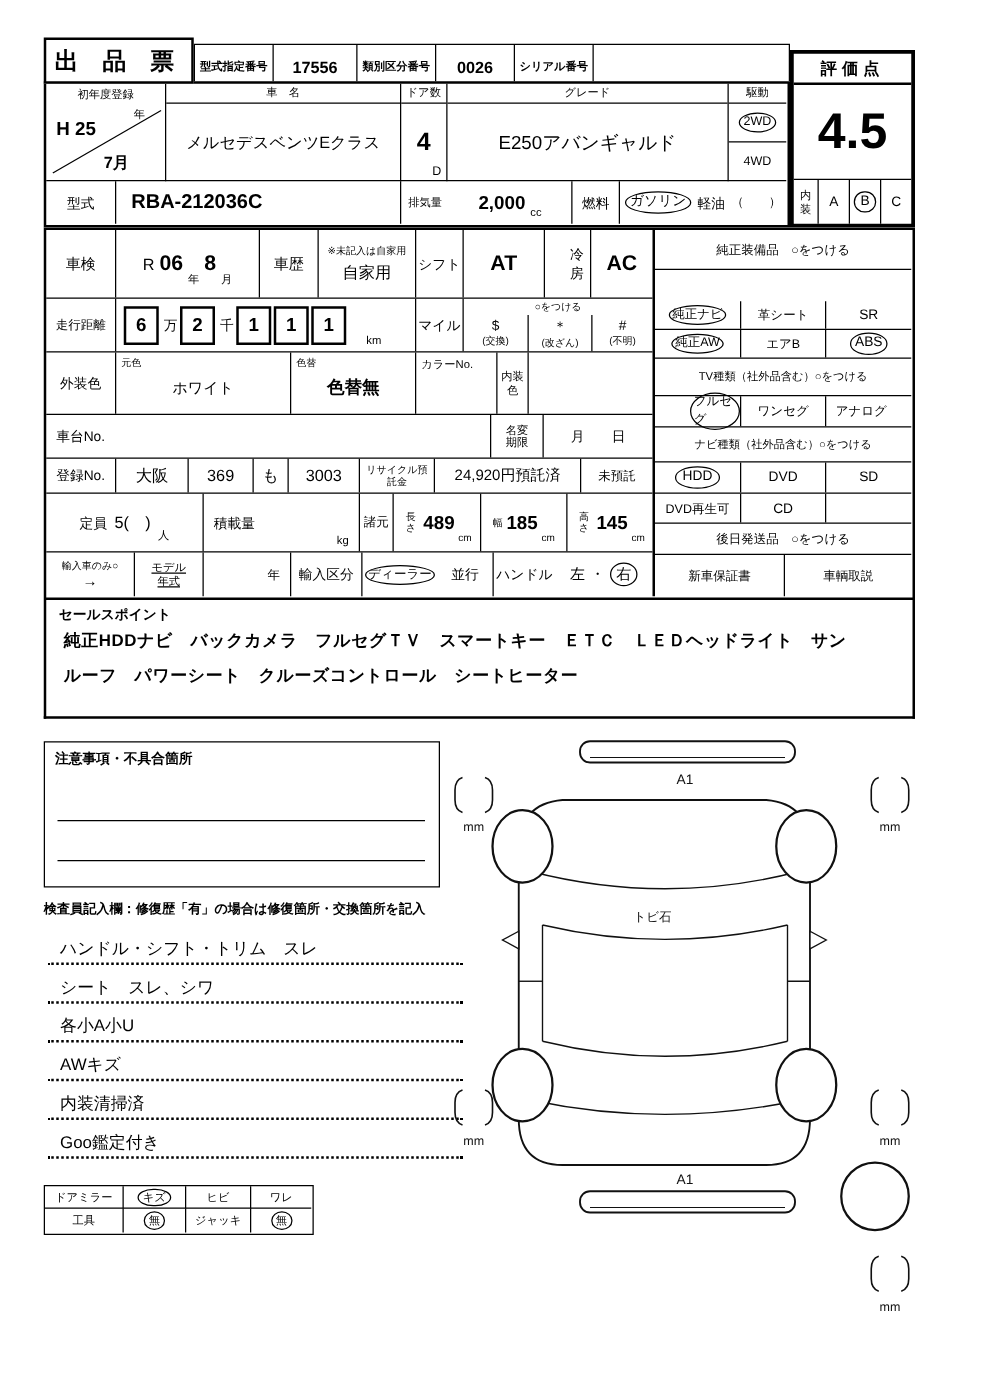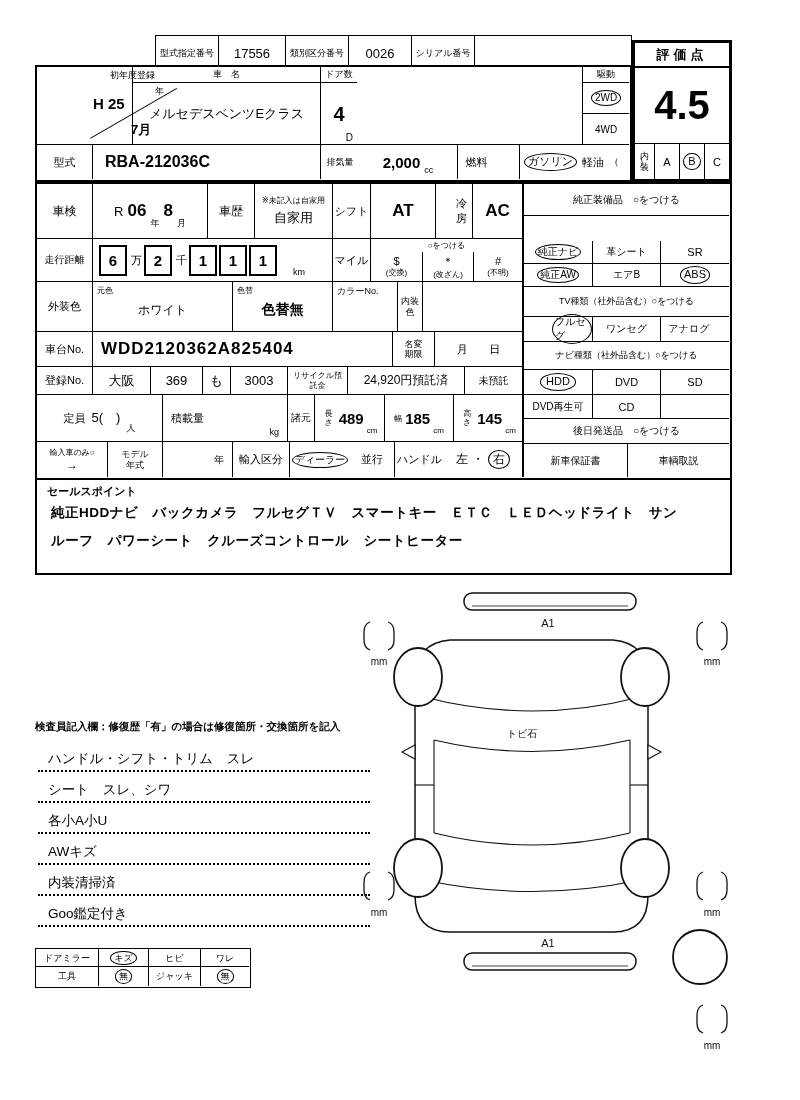--- a/index.html
+++ b/index.html
@@ -24,22 +24,25 @@
   .insp { position:absolute; left:38px; width:332px; height:26px; border-bottom:2px dotted #000;
           font-size:13.5px; display:flex; align-items:flex-end; padding:0 0 2px 10px; box-sizing:border-box; }
   .nline { position:absolute; border-top:1.5px solid #000; }
   svg text { font-family:"Liberation Sans","DejaVu Sans",sans-serif; fill:#111; }
 </style>
 </head>
 <body>
 
 <div id="page">
 
-
-  <div class="box thin" style="left:155px;top:35px;width:477px;height:36px;display:flex;">
+  <div class="box" style="left:35px;top:30px;width:120px;height:37px;z-index:5;display:flex;align-items:center;justify-content:center;">
+    <span class="b" style="font-size:19px;letter-spacing:7px;">出 品 票</span>
+  </div>
+
+  <div class="box thin" style="left:155px;top:35px;width:477px;height:36px;display:flex;font-weight:bold;">
     <div class="f9" style="width:62px;border-right:1px solid #000;display:flex;align-items:center;justify-content:center;">型式指定番号</div>
     <div class="f13" style="width:66px;border-right:1px solid #000;display:flex;align-items:center;justify-content:center;">17556</div>
     <div class="f9" style="width:62px;border-right:1px solid #000;display:flex;align-items:center;justify-content:center;">類別区分番号</div>
     <div class="f13" style="width:62px;border-right:1px solid #000;display:flex;align-items:center;justify-content:center;">0026</div>
     <div class="f9" style="width:62px;border-right:1px solid #000;display:flex;align-items:center;justify-content:center;">シリアル番号</div>
     <div style="flex:1;"></div>
   </div>
 
   <div class="box" style="left:632px;top:40px;width:100px;height:142px;border-width:3px;">
     <div class="c" style="left:0;top:0;width:94px;height:25px;border-bottom:2px solid #000;">
@@ -59,59 +62,63 @@
       </div>
     <div class="c bl f11" style="left:69px;top:101px;width:25px;height:35px;">
         <span>C</span>
       </div>
   </div>
 
   <div class="box" style="left:35px;top:65px;width:597px;height:117px;">
 
     <div class="rowdiv" style="left:0;top:0;width:592px;height:78px;border-bottom:1.5px solid #000;">
 
-      <div class="rowdiv" style="left:0;top:0;width:95px;height:78px;margin-left:48px;">
+      <div class="rowdiv" style="left:0;top:0;width:95px;height:78px;">
         <div class="c f9" style="left:0;top:0;width:95px;height:16px;">初年度登録</div>
         <span class="f9" style="position:absolute;left:70px;top:18px;">年</span>
         <span class="f15 b" style="position:absolute;left:8px;top:28px;">H 25</span>
         <span class="f13 b" style="position:absolute;left:46px;top:54px;">7月</span>
         <div class="slash" style="left:5px;top:71px;width:100px;transform:rotate(-30deg);"></div>
       </div>
 
       <div class="rowdiv bl" style="left:95px;top:0;width:188px;height:78px;">
         <div class="c f9 bb" style="left:0;top:0;width:187px;height:16px;">車　名</div>
         <div class="c f13" style="left:0;top:16px;width:187px;height:62px;">メルセデスベンツEクラス</div>
       </div>
 
       <div class="rowdiv bl" style="left:283px;top:0;width:37px;height:78px;">
         <div class="c f9 bb" style="left:0;top:0;width:36px;height:16px;">ドア数</div>
         <div class="c b" style="left:0;top:16px;width:36px;height:62px;font-size:20px;">4</div>
         <span class="f10" style="position:absolute;right:4px;bottom:2px;">D</span>
       </div>
 
+      <div class="rowdiv bl" style="left:320px;top:0;width:225px;height:78px;">
+        <div class="c f9 bb" style="left:0;top:0;width:224px;height:16px;">グレード</div>
+        <div class="c f15" style="left:0;top:16px;width:224px;height:62px;">E250アバンギャルド</div>
+      </div>
 
       <div class="rowdiv bl" style="left:545px;top:0;width:47px;height:78px;">
         <div class="c f9 bb" style="left:0;top:0;width:46px;height:16px;">駆動</div>
         <div class="c bb f10" style="left:0;top:16px;width:46px;height:31px;">
           <span class="circ" style="padding:0 3px;">2WD</span>
         </div>
         <div class="c f10" style="left:0;top:47px;width:46px;height:31px;">4WD</div>
       </div>
     </div>
 
     <div class="rowdiv" style="left:0;top:78px;width:592px;height:34px;">
       <div class="c f11" style="left:0;top:0;width:55px;height:34px;">型式</div>
       <div class="c bl b" style="left:55px;top:0;width:228px;height:34px;font-size:16px;justify-content:flex-start;padding-left:12px;">RBA-212036C</div>
       <div class="c bl f9" style="left:283px;top:0;width:39px;height:34px;">排気量</div>
       <div class="c" style="left:322px;top:0;width:98px;height:34px;gap:4px;">
         <span class="f15 b">2,000</span>
         <span class="f9" style="align-self:flex-end;margin-bottom:4px;">cc</span>
       </div>
       <div class="c bl f11" style="left:420px;top:0;width:38px;height:34px;">燃料</div>
-      <div class="c bl f11" style="left:458px;top:0;width:134px;height:34px;gap:5px;margin-left:24px;">
+      <div class="c bl f11" style="left:458px;top:0;width:134px;height:34px;gap:5px;">
         <span class="circ" style="padding:0 3px;">ガソリン</span>
         <span>軽油</span>
         <span class="f10">（　　）</span>
       </div>
     </div>
   </div>
 
   <div class="box" style="left:35px;top:182px;width:697px;height:298px;">
 
     <div class="rowdiv" style="left:0;top:0;width:485px;height:293px;">
@@ -180,21 +187,20 @@
           <span class="f9" style="position:absolute;left:4px;top:3px;">カラーNo.</span>
         </div>
         <div class="c bl" style="left:360px;top:0;width:25px;height:49px;">
           <span class="wrapv f9" style="width:20px;">内装色</span>
         </div>
         <div class="rowdiv bl" style="left:385px;top:0;width:100px;height:49px;"></div>
       </div>
 
       <div class="rowdiv bb" style="left:0;top:148px;width:485px;height:35px;">
         <div class="c f11" style="left:0;top:0;width:55px;height:34px;">車台No.</div>
-        <div class="c bl f17 b" style="left:55px;top:0;width:300px;height:34px;justify-content:flex-start;padding-left:8px;letter-spacing:1px;">WDD2120362A825404</div>
         <div class="c bl" style="left:355px;top:0;width:42px;height:34px;">
           <span class="wrapv f9" style="width:22px;">名変期限</span>
         </div>
         <div class="c bl f11" style="left:397px;top:0;width:88px;height:34px;justify-content:space-evenly;">
           <span>月</span>
           <span>日</span>
         </div>
       </div>
 
       <div class="rowdiv bb" style="left:0;top:183px;width:485px;height:28px;">
@@ -236,21 +242,21 @@
           <span class="f15 b">145</span>
           <span class="f8" style="align-self:flex-end;margin-bottom:6px;">cm</span>
         </div>
       </div>
 
       <div class="rowdiv" style="left:0;top:258px;width:485px;height:35px;">
         <div class="c col" style="left:0;top:0;width:70px;height:35px;">
           <span class="f8">輸入車のみ○</span>
           <span class="f12 b">→</span>
         </div>
-        <div class="c bl" style="left:70px;top:0;width:55px;height:35px;">
+        <div class="c bl" style="left:70px;top:0;width:55px;height:35px;text-decoration:underline;">
           <span class="wrapv f9" style="width:30px;">モデル年式</span>
         </div>
         <div class="c bl f10" style="left:125px;top:0;width:70px;height:35px;justify-content:flex-end;padding-right:8px;">年</div>
         <div class="c bl f11" style="left:195px;top:0;width:57px;height:35px;">輸入区分</div>
         <div class="c bl f10" style="left:252px;top:0;width:61px;height:35px;">
           <span class="circ" style="padding:0 2px;">ディーラー</span>
         </div>
         <div class="c f11" style="left:313px;top:0;width:44px;height:35px;">並行</div>
         <div class="c bl f11" style="left:357px;top:0;width:50px;height:35px;">ハンドル</div>
         <div class="c f12" style="left:407px;top:0;width:78px;height:35px;gap:4px;">
@@ -317,20 +323,25 @@
       </div>
     </div>
   </div>
 
   <div class="box" style="left:35px;top:480px;width:697px;height:95px;border-top:none;">
     <span class="b f11" style="position:absolute;left:10px;top:4px;">セールスポイント</span>
     <div class="b" style="position:absolute;left:14px;top:24px;font-size:13.5px;letter-spacing:0.5px;">純正HDDナビ　バックカメラ　フルセグＴＶ　スマートキー　ＥＴＣ　ＬＥＤヘッドライト　サン</div>
     <div class="b" style="position:absolute;left:14px;top:52px;font-size:13.5px;letter-spacing:0.5px;">ルーフ　パワーシート　クルーズコントロール　シートヒーター</div>
   </div>
 
+  <div class="box thin" style="left:35px;top:593px;width:317px;height:117px;">
+    <span class="b f11" style="position:absolute;left:8px;top:5px;">注意事項・不具合箇所</span>
+    <div class="nline" style="left:10px;top:62px;width:294px;"></div>
+    <div class="nline" style="left:10px;top:94px;width:294px;"></div>
+  </div>
 
   <div class="b" style="position:absolute;left:35px;top:720px;font-size:10.5px;">検査員記入欄：修復歴「有」の場合は修復箇所・交換箇所を記入</div>
 
   <div class="insp" style="top:746px;">ハンドル・シフト・トリム　スレ</div>
   <div class="insp" style="top:777px;">シート　スレ、シワ</div>
   <div class="insp" style="top:808px;">各小A小U</div>
   <div class="insp" style="top:839px;">AWキズ</div>
   <div class="insp" style="top:870px;">内装清掃済</div>
   <div class="insp" style="top:901px;">Goo鑑定付き</div>
 

